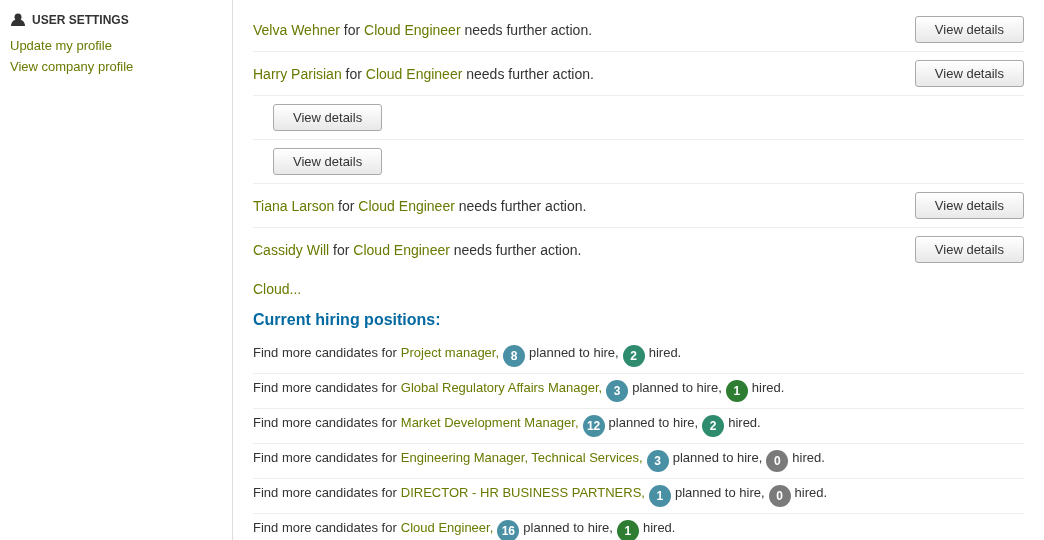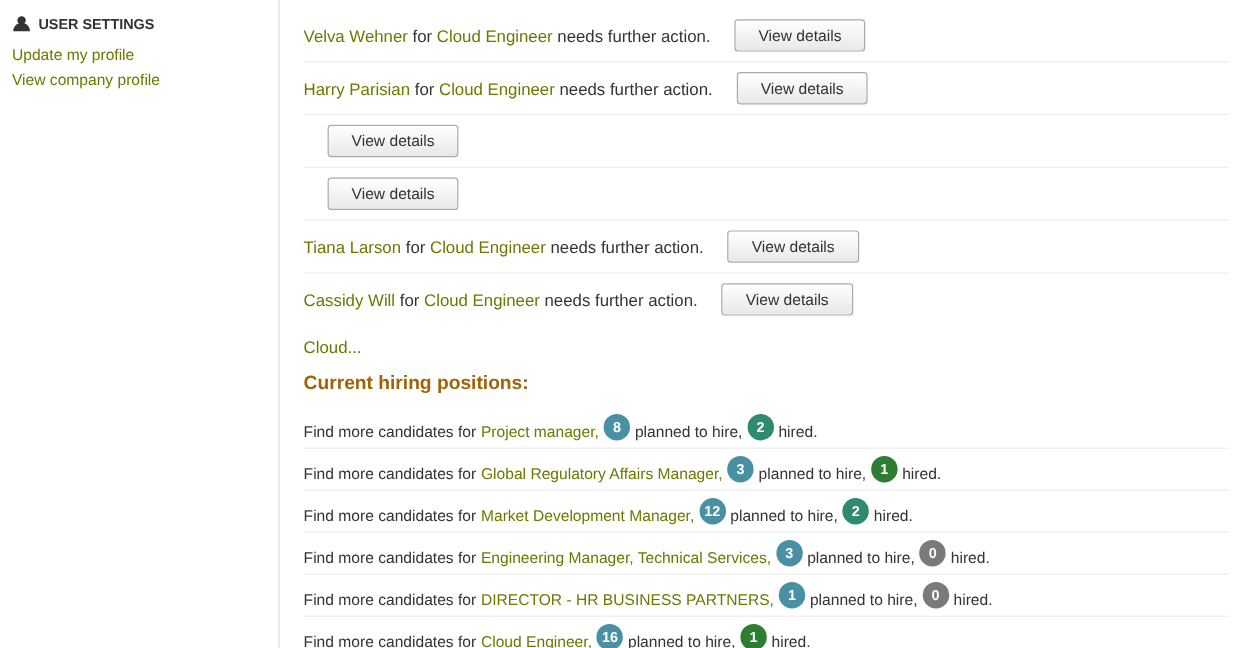--- a/index.html
+++ b/index.html
@@ -47,20 +47,21 @@
     .main {
       flex: 1;
       padding: 8px 20px 16px 20px;
       overflow-y: auto;
     }
 
     
     .notification-row {
       display: flex;
       align-items: center;
+      justify-content: space-between;
       padding: 8px 0;
       border-bottom: 1px solid #eee;
     }
     .notification-row:last-of-type {
       border-bottom: none;
     }
     .notification-text {
       font-size: 14px;
       color: #333;
     }
@@ -92,27 +93,27 @@
       cursor: pointer;
       text-decoration: none;
       display: inline-block;
       margin: 10px 0 14px 0;
     }
 
     
     .section-title {
       font-size: 16px;
       font-weight: bold;
-      color: #a16207;
+      color: #0369a1;
       margin-bottom: 10px;
     }
 
     .hiring-row {
       display: flex;
-      align-items: flex-end;
+      align-items: flex-start;
       padding: 6px 0;
       font-size: 13px;
       color: #333;
       border-bottom: 1px solid #eee;
       flex-wrap: wrap;
       gap: 4px;
     }
     .hiring-row:last-child { border-bottom: none; }
 
     .hiring-link {

